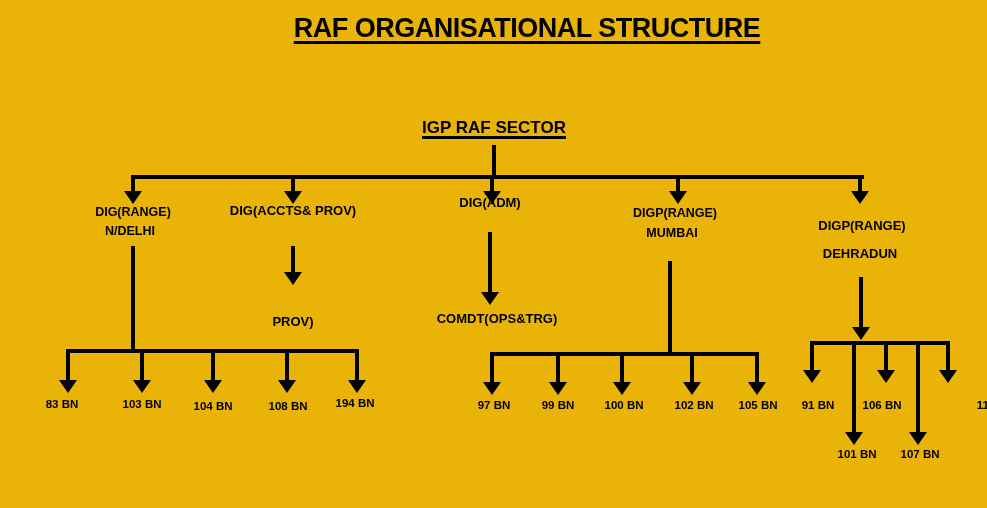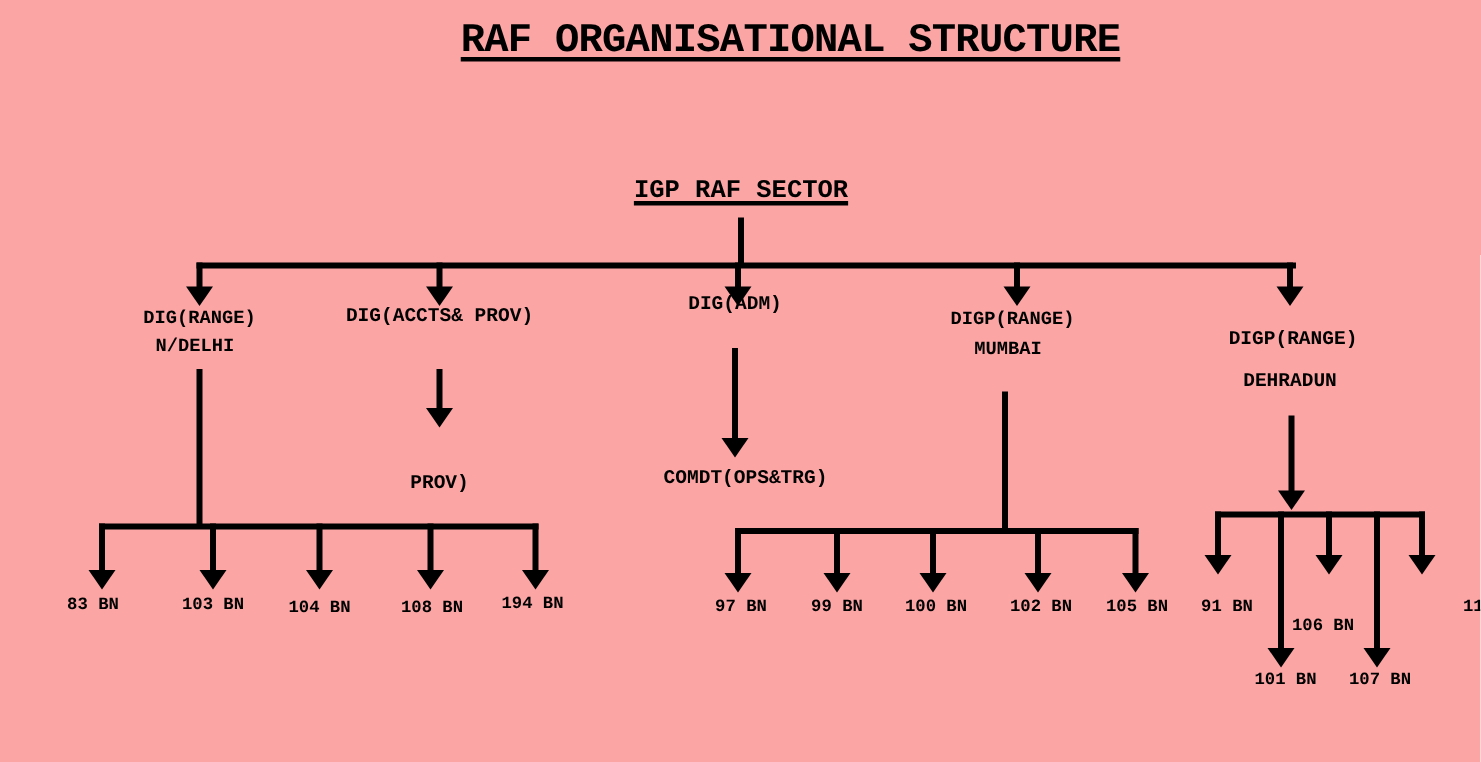--- a/index.html
+++ b/index.html
@@ -1,20 +1,20 @@
 <!DOCTYPE html>
 <html><head>
 <meta charset="utf-8">
 <style>
   html,body{margin:0;padding:0;background:#ffffff;}
   .canvas{
     position:relative;
     width:987px;height:508px;
-    background:#fca5a5;
-    font-family:Liberation Mono, monospace;
+    background:#eab308;
+    font-family:Liberation Sans, sans-serif;
     color:#000;
     overflow:hidden;
   }
   .lbl{
     position:absolute;
     white-space:nowrap;
     transform:translateX(-50%);
     font-weight:bold;
     color:#000;
     line-height:1.1;
@@ -145,19 +145,19 @@
   <div class="ah" style="left:877px;top:370px;"></div>
   <div class="vline" style="left:946px;top:341px;height:30px;"></div>
   <div class="ah" style="left:939px;top:370px;"></div>
 
   <div class="vline" style="left:852px;top:341px;height:92px;"></div>
   <div class="ah" style="left:845px;top:432px;"></div>
   <div class="vline" style="left:916px;top:341px;height:92px;"></div>
   <div class="ah" style="left:909px;top:432px;"></div>
 
   <div class="lbl fs11" style="left:818px;top:399px;">91 BN</div>
-  <div class="lbl fs11" style="left:882px;top:399px;margin-top:13px;">106 BN</div>
+  <div class="lbl fs11" style="left:882px;top:399px;">106 BN</div>
   <div class="lbl fs11" style="left:996px;top:399px;">114 BN</div>
 
   <div class="lbl fs11" style="left:857px;top:448px;">101 BN</div>
   <div class="lbl fs11" style="left:920px;top:448px;">107 BN</div>
 
 </div>
 
 </body></html>

